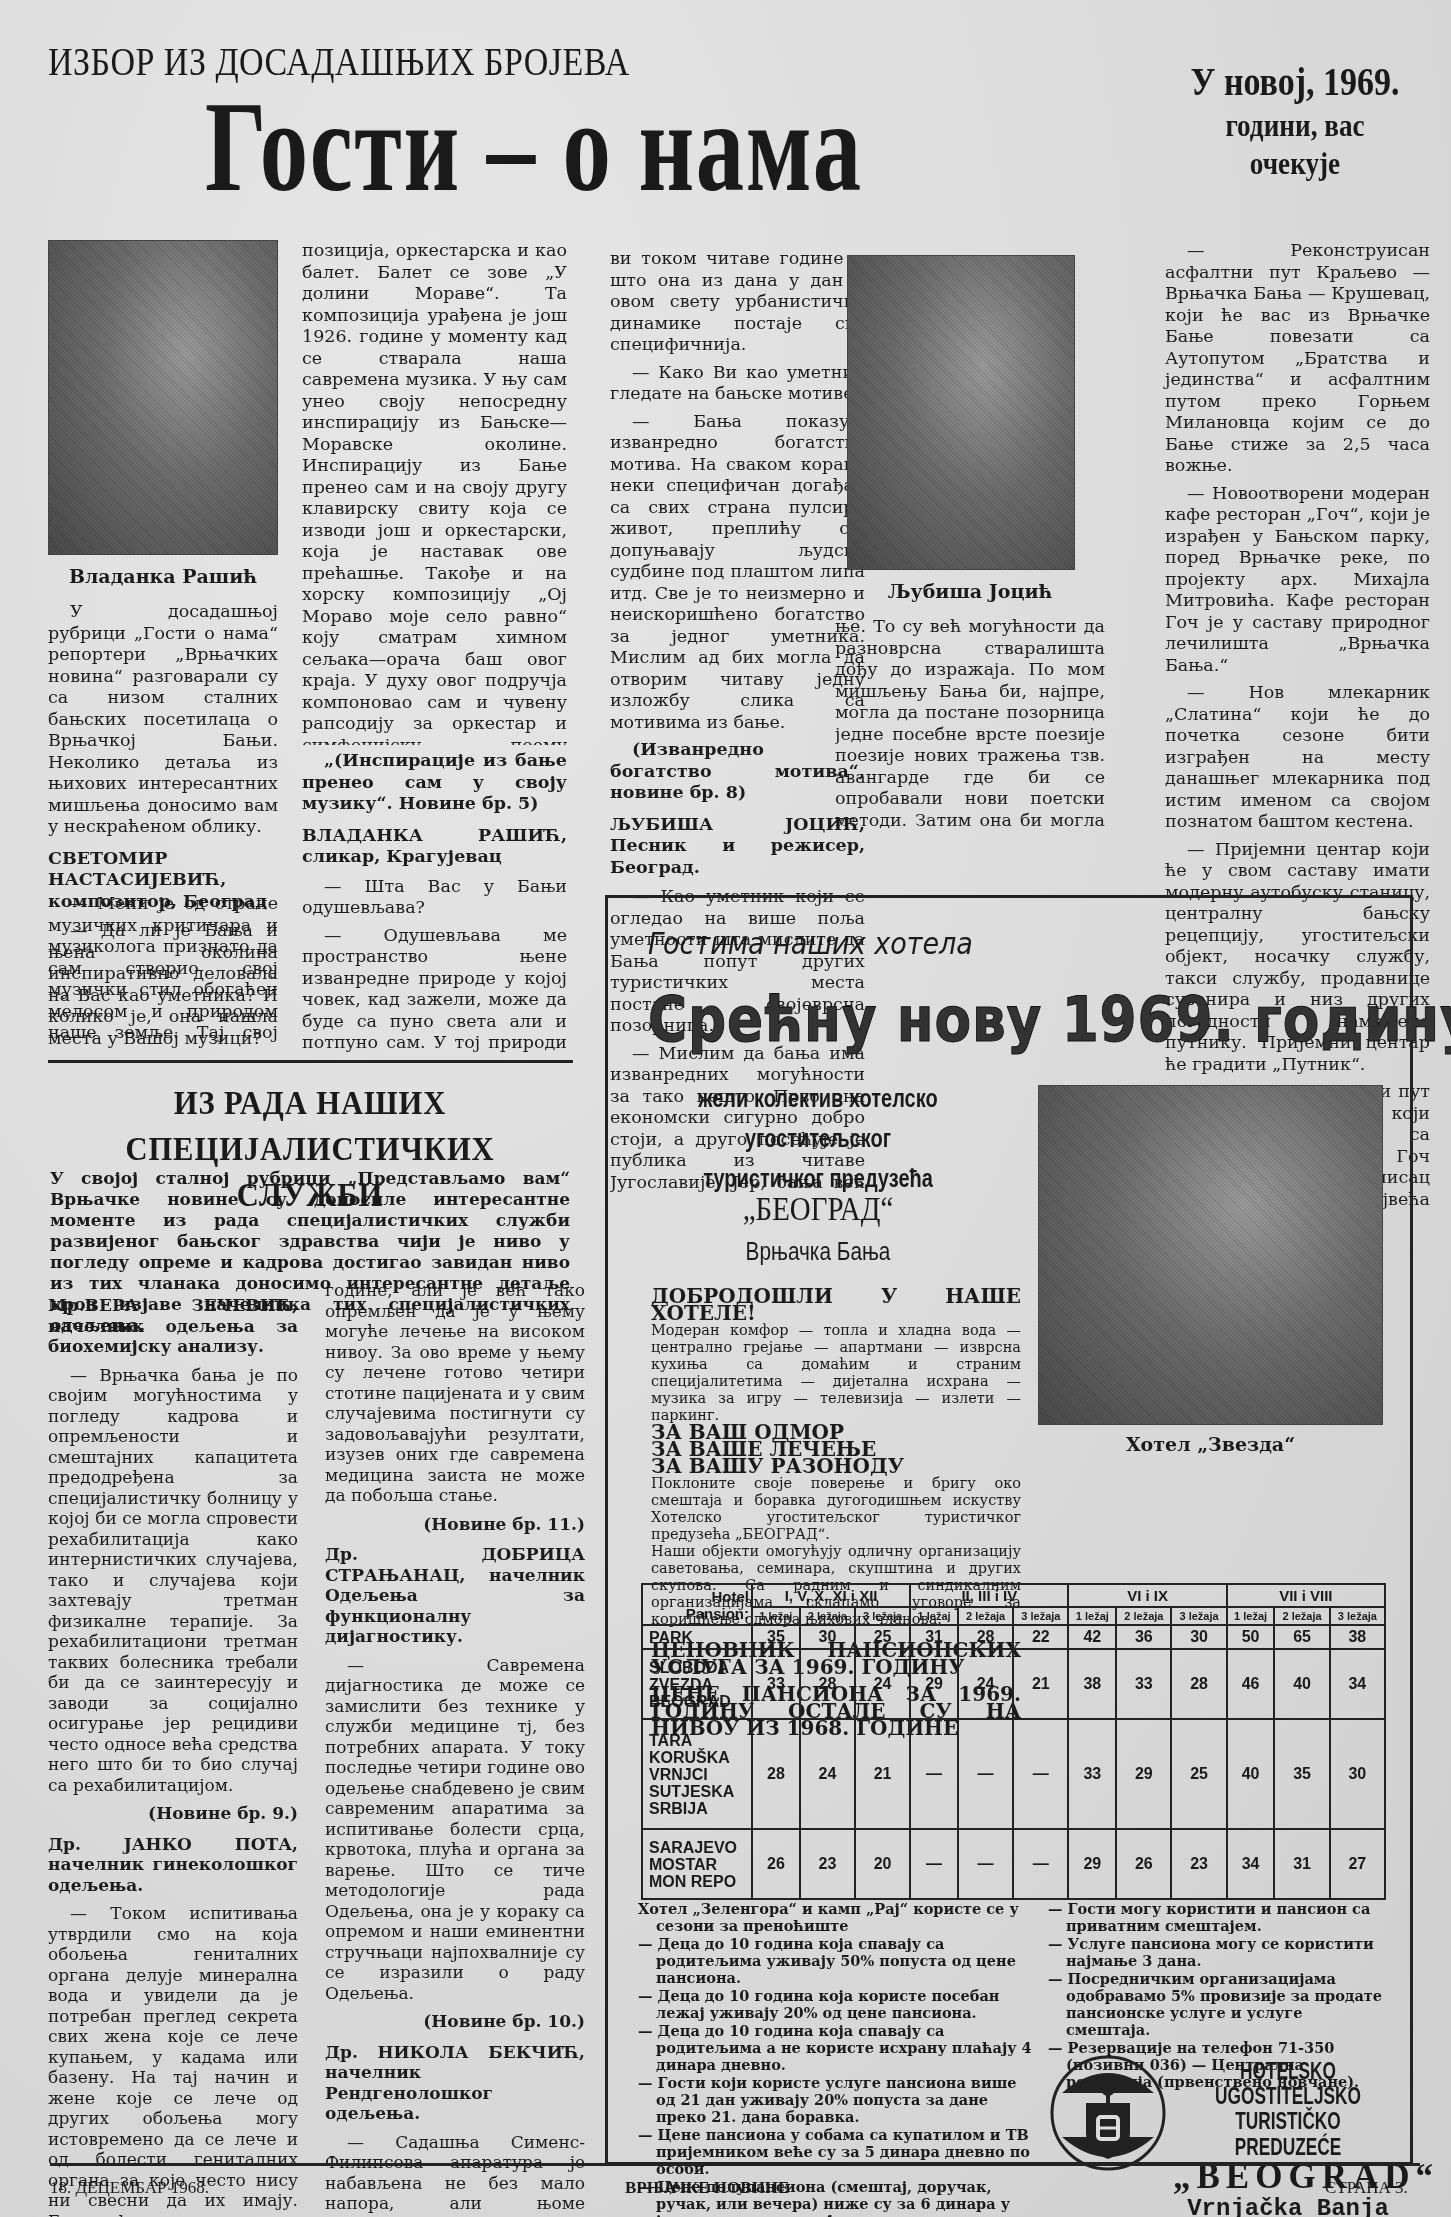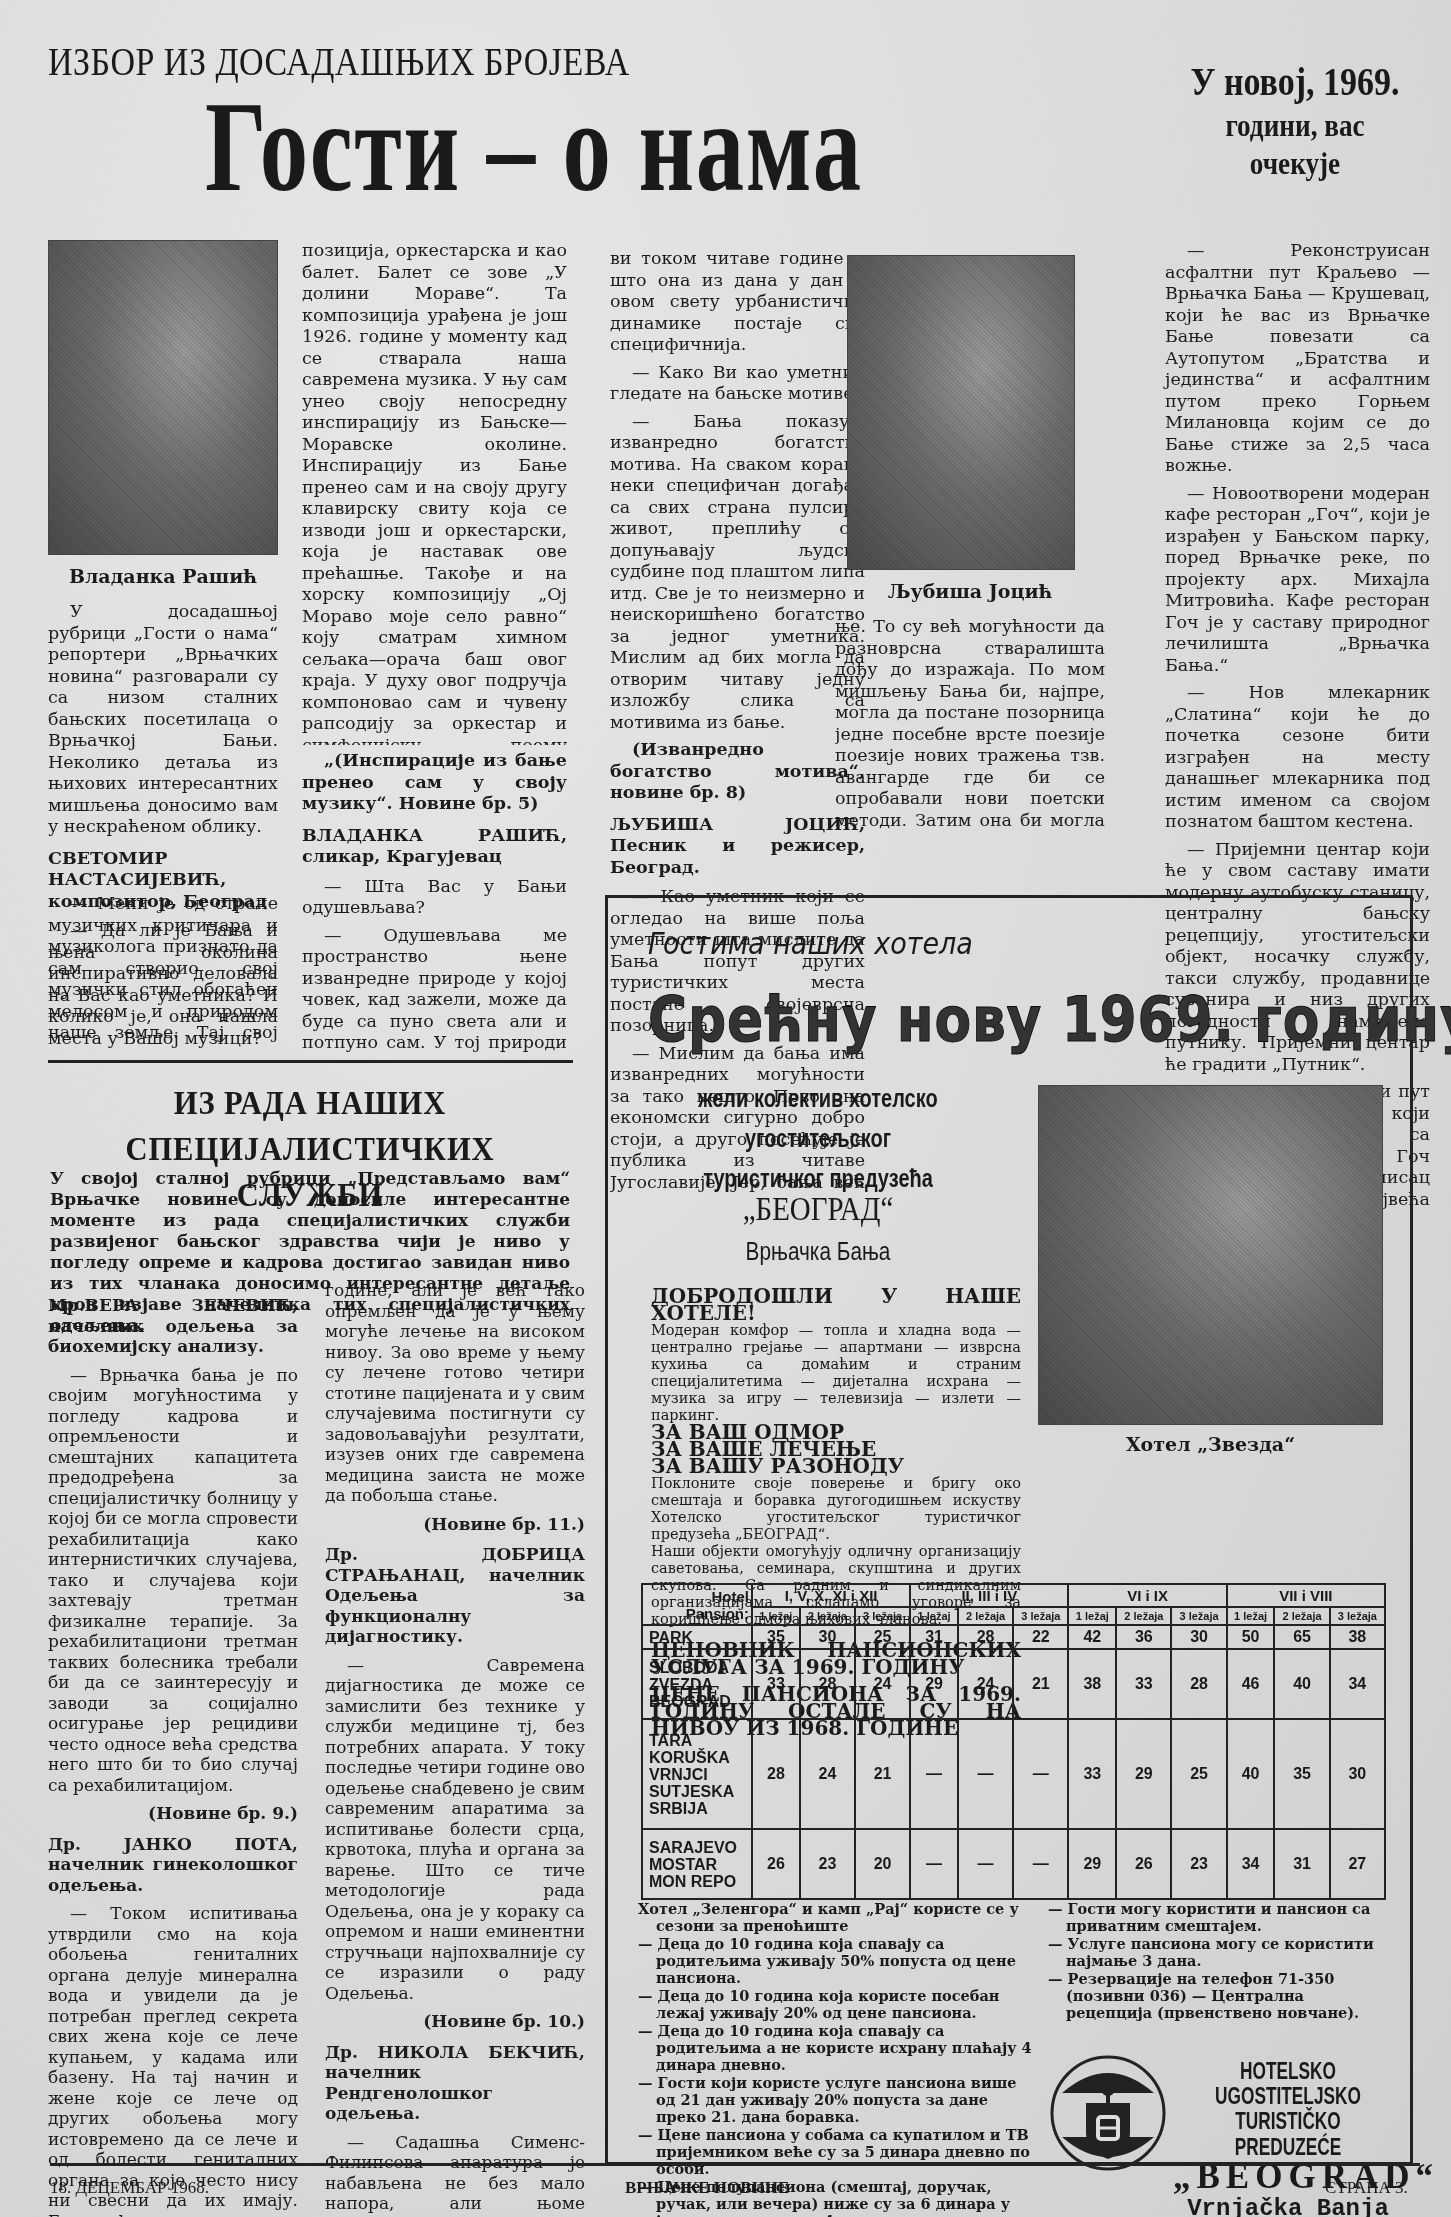--- a/index.html
+++ b/index.html
@@ -267,20 +267,21 @@
         <li>— Деца до 10 година која спавају са родитељима а не користе исхрану плаћају 4 динара дневно.</li>
         <li>— Гости који користе услуге пансиона више од 21 дан уживају 20% попуста за дане преко 21. дана боравка.</li>
         <li>— Цене пансиона у собама са купатилом и ТВ пријемником веће су за 5 динара дневно по особи.</li>
         <li>— Цене полупансиона (смештај, доручак, ручак, или вечера) ниже су за 6 динара у јулу и августу, а за 4 динара у свим осталим месецима.</li>
       </ul>
   </div>
   <div class="notes" style="left:440px; width:340px;">
     <ul id="notes-right-list">
         <li>— Гости могу користити и пансион са приватним смештајем.</li>
         <li>— Услуге пансиона могу се користити најмање 3 дана.</li>
+        <li>— Посредничким организацијама одобравамо 5% провизије за продате пансионске услуге и услуге смештаја.</li>
         <li>— Резервације на телефон 71-350 (позивни 036) — Централна рецепција (првенствено новчане).</li>
       </ul>
   </div>
 
   <svg class="logo" viewBox="0 0 120 120">
     <circle cx="60" cy="60" r="56" fill="none" stroke="#222" stroke-width="3"></circle>
     <path d="M14 40 Q60 0 106 40" fill="#222"></path>
     <path d="M14 84 Q60 124 106 84" fill="#222"></path>
     <path d="M38 50 h44 v30 q0 18 -22 26 q-22 -8 -22 -26 z" fill="#222"></path>
     <rect x="50" y="64" width="20" height="22" rx="3" fill="none" stroke="#ddd" stroke-width="4"></rect>

